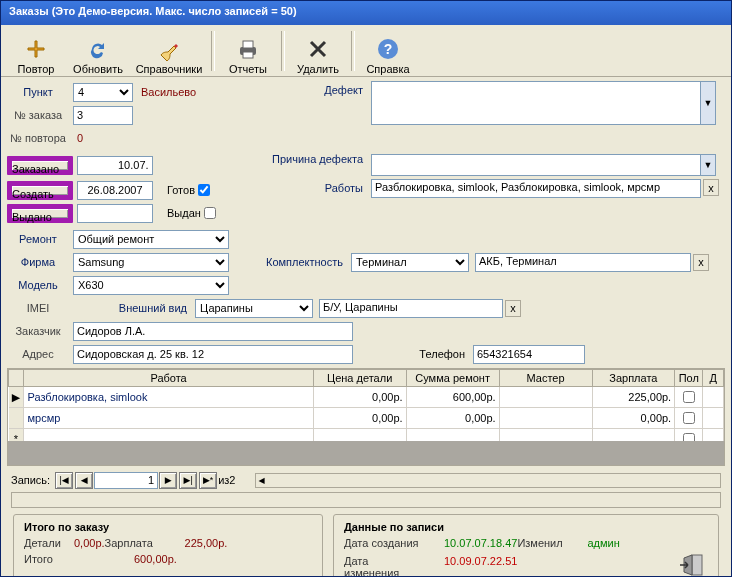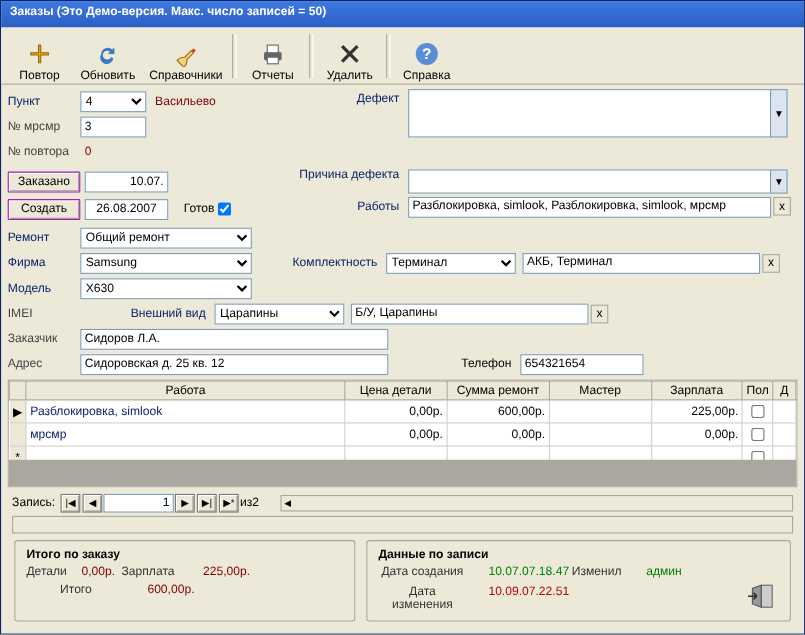--- a/index.html
+++ b/index.html
@@ -7,23 +7,23 @@
 .window { width: 732px; height: 577px; border: 1px solid #0a246a; background: #ece9d8; position: relative; overflow: hidden; }
 .titlebar { height: 24px; background: linear-gradient(#3c79e0, #2b5fc4); color: #fff; padding: 4px 8px; font-weight: bold; font-size: 11px; }
 .toolbar { height: 52px; background: #ece9d8; border-bottom: 1px solid #aca899; display: flex; align-items: center; padding: 2px 4px; }
 .tbtn { display: inline-flex; flex-direction: column; align-items: center; justify-content: flex-end; width: 62px; height: 48px; cursor: pointer; font-size: 11px; color: #000; }
 .tbtn.wide { width: 80px; text-align: right; }
 .tbtn .icon { width: 24px; height: 24px; margin-bottom: 2px; display:flex; align-items:center; justify-content:center; }
 .tbtn .icon svg { width: 24px; height: 24px; }
 .sep { width: 4px; height: 40px; border-left: 1px solid #aca899; border-right: 1px solid #fff; margin: 0 2px; }
 .form-area { padding: 4px 6px 2px 6px; }
 .row { display: flex; align-items: center; min-height: 22px; margin-bottom: 1px; }
-.lbl { width: 66px; text-align: left; padding-right: 4px; color: #444; }
+.lbl { width: 66px; text-align: center; padding-right: 4px; color: #444; }
 .lbl.navy { color: #0a246a; }
-.btnlbl { width: 66px; height: 19px; background: #ece9d8; border: 1px solid #a21caf; text-align: center; font-size: 11px; padding-top: 2px; cursor: pointer; margin-right: 4px; border-radius:1px; box-shadow: inset 1px 1px #fff, inset -1px -1px #999;}
+.btnlbl { width: 66px; height: 19px; background: #ece9d8; border: 5px solid #a21caf; text-align: left; font-size: 11px; padding-top: 2px; cursor: pointer; margin-right: 4px; border-radius:1px; box-shadow: inset 1px 1px #fff, inset -1px -1px #999;}
 .inp { height: 19px; border: 1px solid #7f9db9; background: #fff; padding: 1px 3px; font-size: 11px; font-family: inherit; }
 .sel { height: 19px; border: 1px solid #7f9db9; background: #fff; font-size: 11px; font-family: inherit; }
 .txt-navy { color: #0a246a; }
 .txt-maroon { color: #800000; }
 .txt-green { color: #008000; }
 .txt-red { color: #c00000; }
 .col-left { width: 234px; flex-shrink:0; }
 .col-mid { width: 130px; text-align: right; padding-right: 8px; color: #0a246a; flex-shrink:0;}
 .defect-row { display:flex; align-items:flex-start;}
 .txtarea { border:1px solid #7f9db9; background:#fff; font-size:11px; font-family:inherit; resize:none; }
@@ -38,21 +38,21 @@
 .gfill { background:#aaa7a0; }
 .nav { height:20px; display:flex; align-items:center; padding:2px 4px; margin-top:4px; }
 .nav .nlbl { margin-right:4px;}
 .nav button { width:18px; height:17px; border:1px solid #7a7a7a; background:#ece9d8; font-size:9px; padding:0; cursor:pointer; margin:0 1px; box-shadow:inset 1px 1px #fff, inset -1px -1px #999;}
 .nav .ninp { width:64px; height:17px; text-align:right; border:1px solid #7f9db9; padding:0 3px; font-size:11px;}
 .sbar { height:16px; background:#ece9d8; border:1px solid #aca899; margin:2px 4px 0 4px; }
 .summary { display:flex; padding:6px; gap:10px;}
 .panel { border:1px solid #aca899; border-radius:3px; padding:6px 10px; flex:1; position:relative; background:#ece9d8;}
 .panel-title { font-weight:bold; font-size:11px; margin-bottom:4px; }
 .prow { display:flex; margin-bottom:2px; font-size:11px;}
-.prow .plbl { width:100px; text-align:center; padding-right:20px; color:#333;}
+.prow .plbl { width:100px; text-align:left; padding-right:20px; color:#333;}
 .exit-icon { position:absolute; right:12px; bottom:10px; width:28px; height:24px; cursor:pointer; }
 .col-right-fill { flex:1; display:flex; }
 </style>
 </head>
 <body>
 
 <div class="window">
 <div class="titlebar">Заказы  (Это Демо-версия. Макс. число записей = 50)</div>
 
 <div class="toolbar">
@@ -116,21 +116,21 @@
 <div class="form-area">
 
  <div class="defect-row">
   <div class="col-left">
    <div class="row">
             <span class="lbl navy">Пункт</span>
     <select class="sel" style="width:60px"><option>4</option></select>
     <span class="txt-maroon" style="margin-left:8px">Васильево</span>
           </div>
    <div class="row">
-            <span class="lbl">№ мрсмр</span>
+            <span class="lbl">№ заказа</span>
     <input class="inp" style="width: 60px;" value="3">
           </div>
    <div class="row">
             <span class="lbl">№ повтора</span>
     <span class="txt-maroon" style="margin-left:4px">0</span>
           </div>
   </div>
   <span class="col-mid" style="padding-top:3px">Дефект</span>
   <div class="col-right-fill">
    <textarea class="txtarea" style="width: 330px; height: 44px;"></textarea>
@@ -154,20 +154,26 @@
   </div>
  </div>
 
  <div class="defect-row" style="margin-top:2px">
   <div class="col-left">
    <div class="row">
             <span class="btnlbl">Создать</span>
     <input class="inp" style="width: 76px; text-align: center;" value="26.08.2007">
     <span style="margin-left:14px">Готов</span>
     <input type="checkbox" class="cb" checked="" style="margin-left: 3px;">
+          </div>
+   <div class="row">
+            <span class="btnlbl">Выдано</span>
+    <input class="inp" style="width: 76px;">
+    <span style="margin-left:14px">Выдан</span>
+    <input type="checkbox" class="cb" style="margin-left: 3px;">
           </div>
   </div>
   <span class="col-mid" style="padding-top:3px">Работы</span>
   <div class="col-right-fill" style="align-items:flex-start">
    <div class="inp" style="width:330px;height:19px;overflow:hidden;white-space:nowrap">Разблокировка, simlook, Разблокировка, simlook, мрсмр</div>
    <span class="xbtn">x</span>
   </div>
  </div>
 
  <div class="row" style="margin-top:3px">
@@ -183,21 +189,21 @@
   <span class="xbtn">x</span>
  </div>
  <div class="row">
   <span class="lbl navy">Модель</span>
   <select class="sel" style="width:156px"><option>X630</option></select>
  </div>
  <div class="row">
   <span class="lbl">IMEI</span>
   <span style="width:122px;text-align:right;padding-right:8px;color:#0a246a">Внешний вид</span>
   <select class="sel" style="width:118px"><option>Царапины</option></select>
-  <div class="inp" style="width:216px;margin-left:6px">Б/У, Царапины</div>
+  <div class="inp" style="width:184px;margin-left:6px">Б/У, Царапины</div>
   <span class="xbtn">x</span>
  </div>
  <div class="row">
   <span class="lbl">Заказчик</span>
   <input class="inp" style="width: 280px;" value="Сидоров Л.А.">
  </div>
  <div class="row">
   <span class="lbl">Адрес</span>
   <input class="inp" style="width: 280px;" value="Сидоровская д. 25 кв. 12">
   <span style="width:120px;text-align:right;padding-right:8px">Телефон</span>

